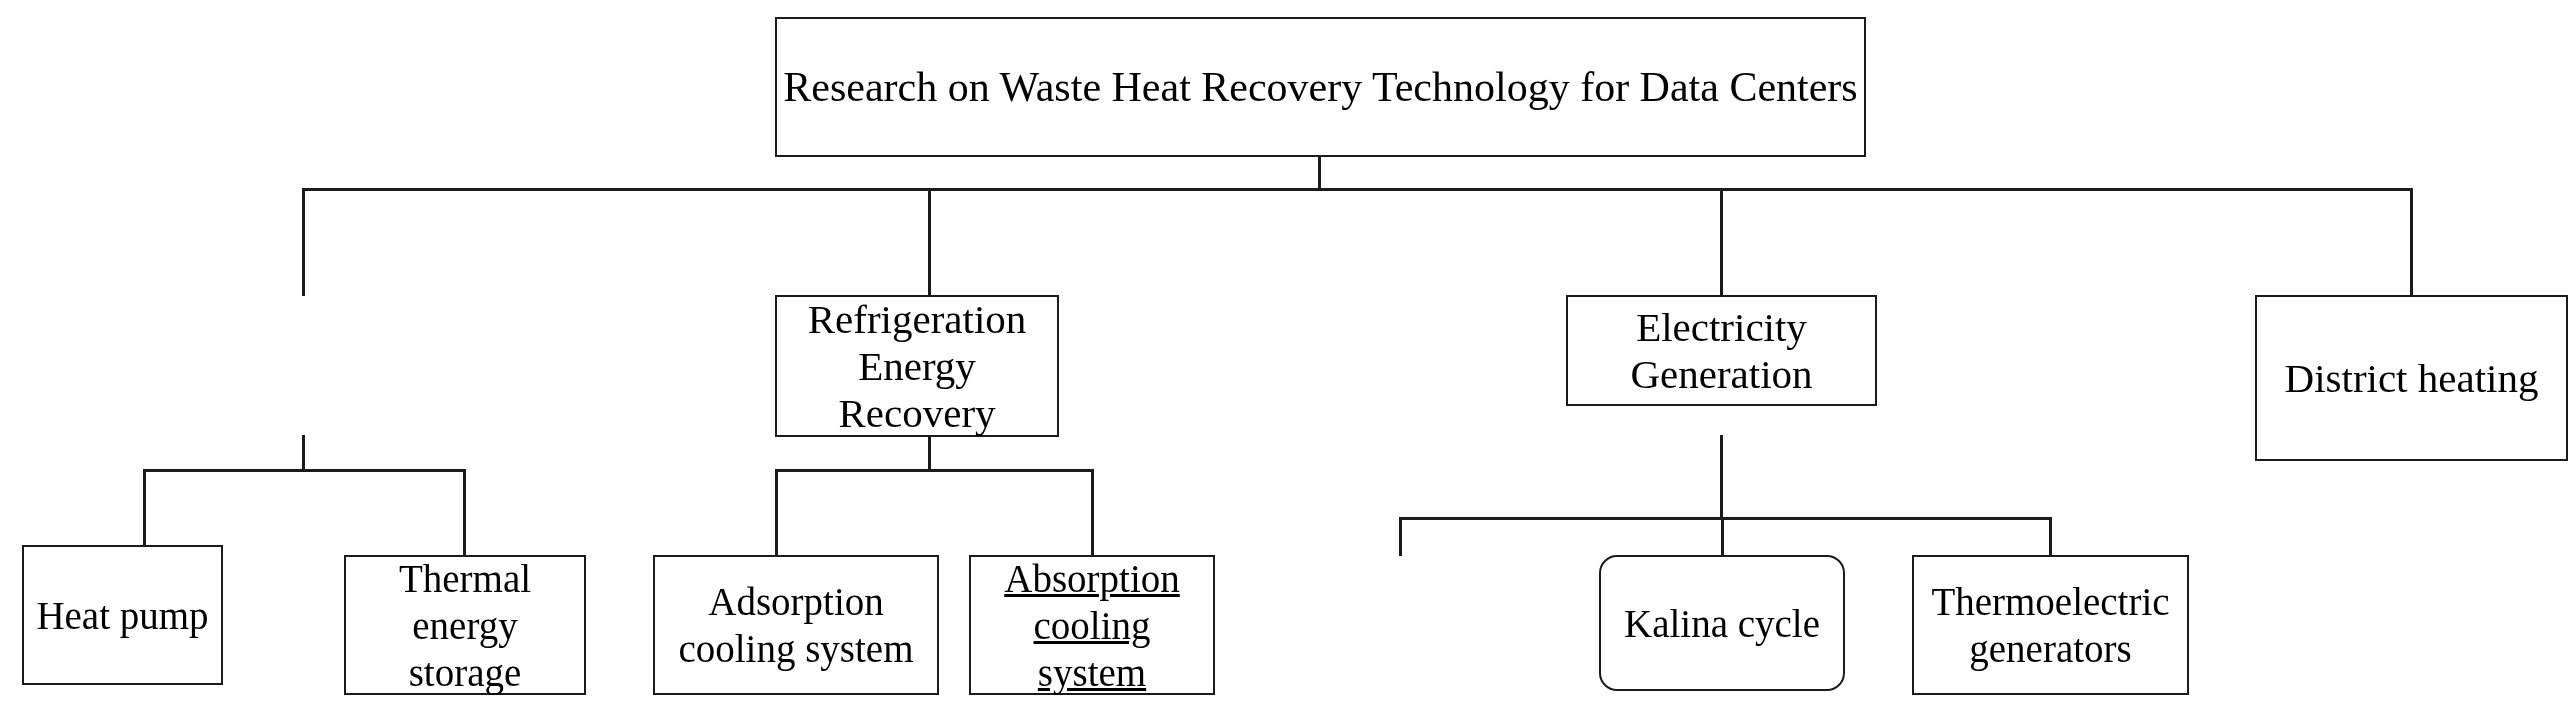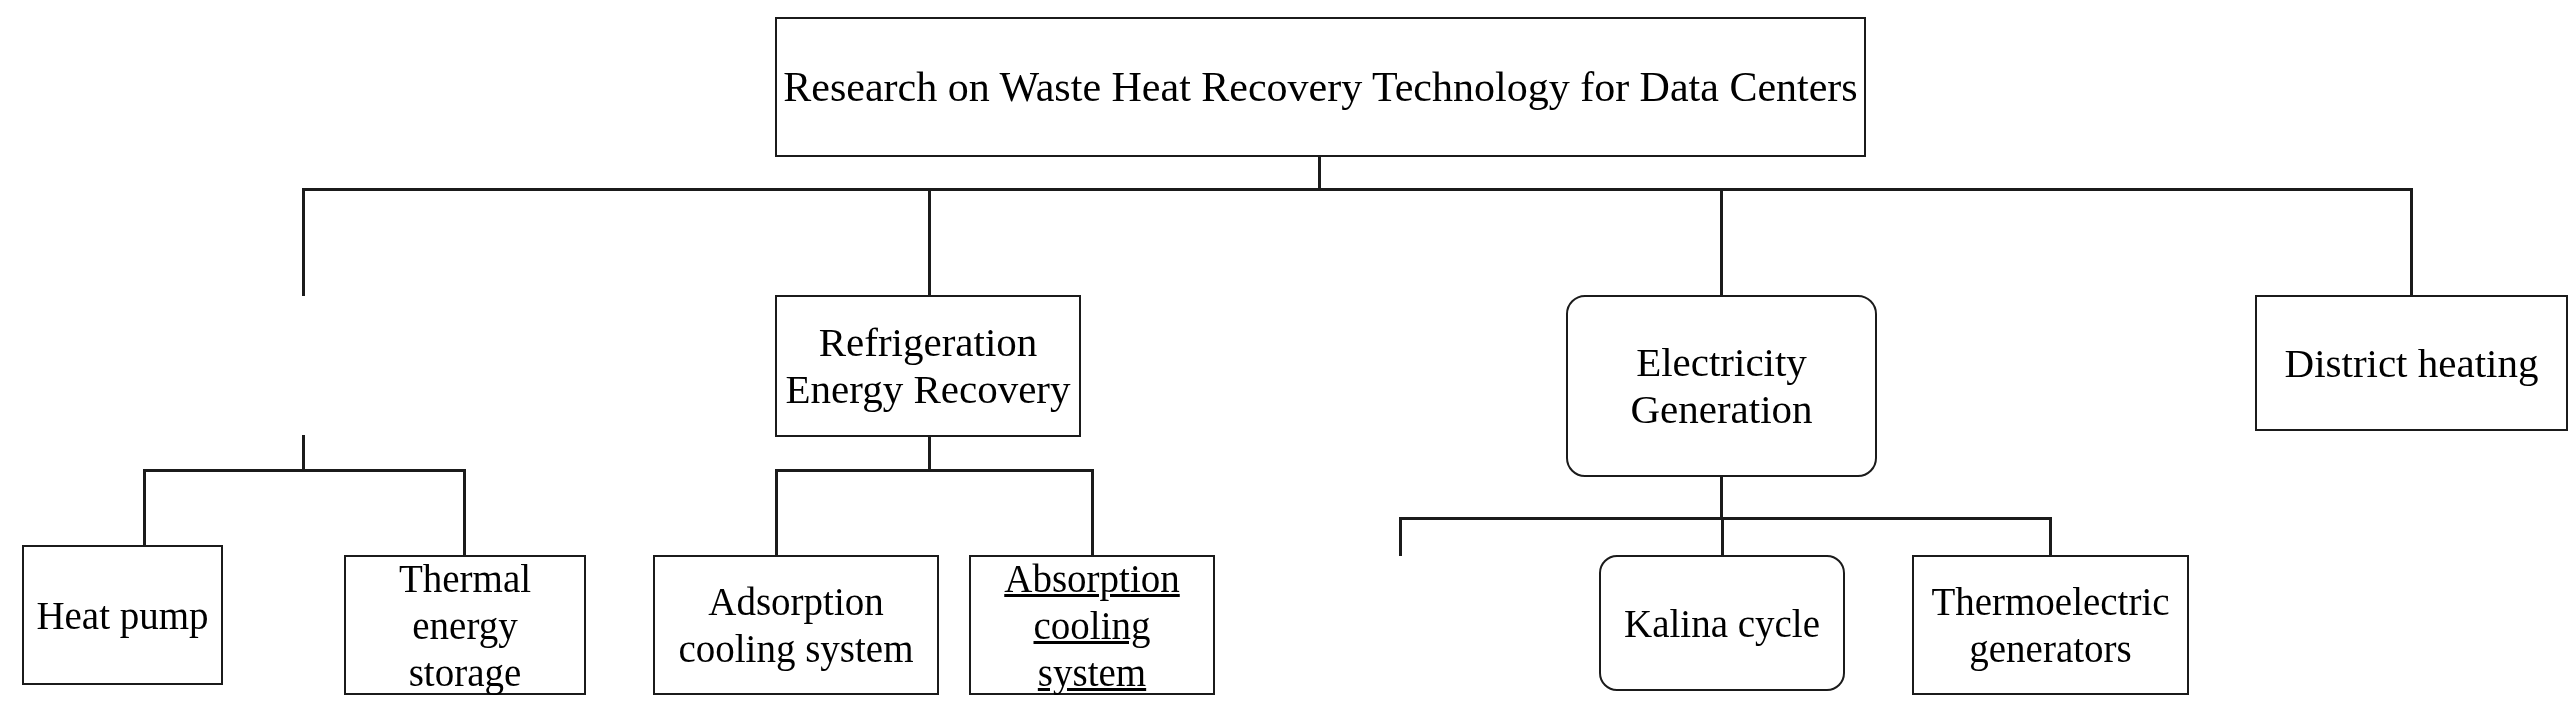--- a/index.html
+++ b/index.html
@@ -72,27 +72,27 @@
   <div class="cline v" style="left:1720px;top:435px;height:84px;"></div>
   <div class="cline h" style="left:1399px;top:517px;width:653px;"></div>
   <div class="cline v" style="left:1399px;top:517px;height:39px;"></div>
   <div class="cline v" style="left:1721px;top:517px;height:39px;"></div>
   <div class="cline v" style="left:2049px;top:517px;height:39px;"></div>
 
   <div class="node lvl0" style="left:775px;top:16.7px;width:1091px;height:140px;">
     <span class="lbl">Research on Waste Heat Recovery Technology for Data Centers</span>
   </div>
 
-  <div class="node lvl1" style="left:775px;top:295px;width:306px;height:142px;text-align:center;">
+  <div class="node lvl1" style="left:775px;top:295px;width:284px;height:142px;text-align:center;">
     <span class="lbl">Refrigeration Energy Recovery</span>
   </div>
-  <div class="node lvl1" style="left:1566px;top:295px;width:311px;height:182px;border-radius:19px;">
+  <div class="node lvl1" style="left:1566px;top:295px;width:311px;height:111px;">
     <span class="lbl">Electricity Generation</span>
   </div>
-  <div class="node lvl1" style="left:2255px;top:295px;width:313px;height:136px;">
+  <div class="node lvl1" style="left:2255px;top:295px;width:313px;height:166px;">
     <span class="lbl">District heating</span>
   </div>
 
   <div class="node lvl2" style="left:22px;top:545px;width:201px;height:140px;">
     <span class="lbl">Heat pump</span>
   </div>
   <div class="node lvl2" style="left:344px;top:555px;width:242px;height:140px;">
     <span class="lbl">Thermal energy storage</span>
   </div>
   <div class="node lvl2" style="left:653px;top:555px;width:286px;height:140px;">

